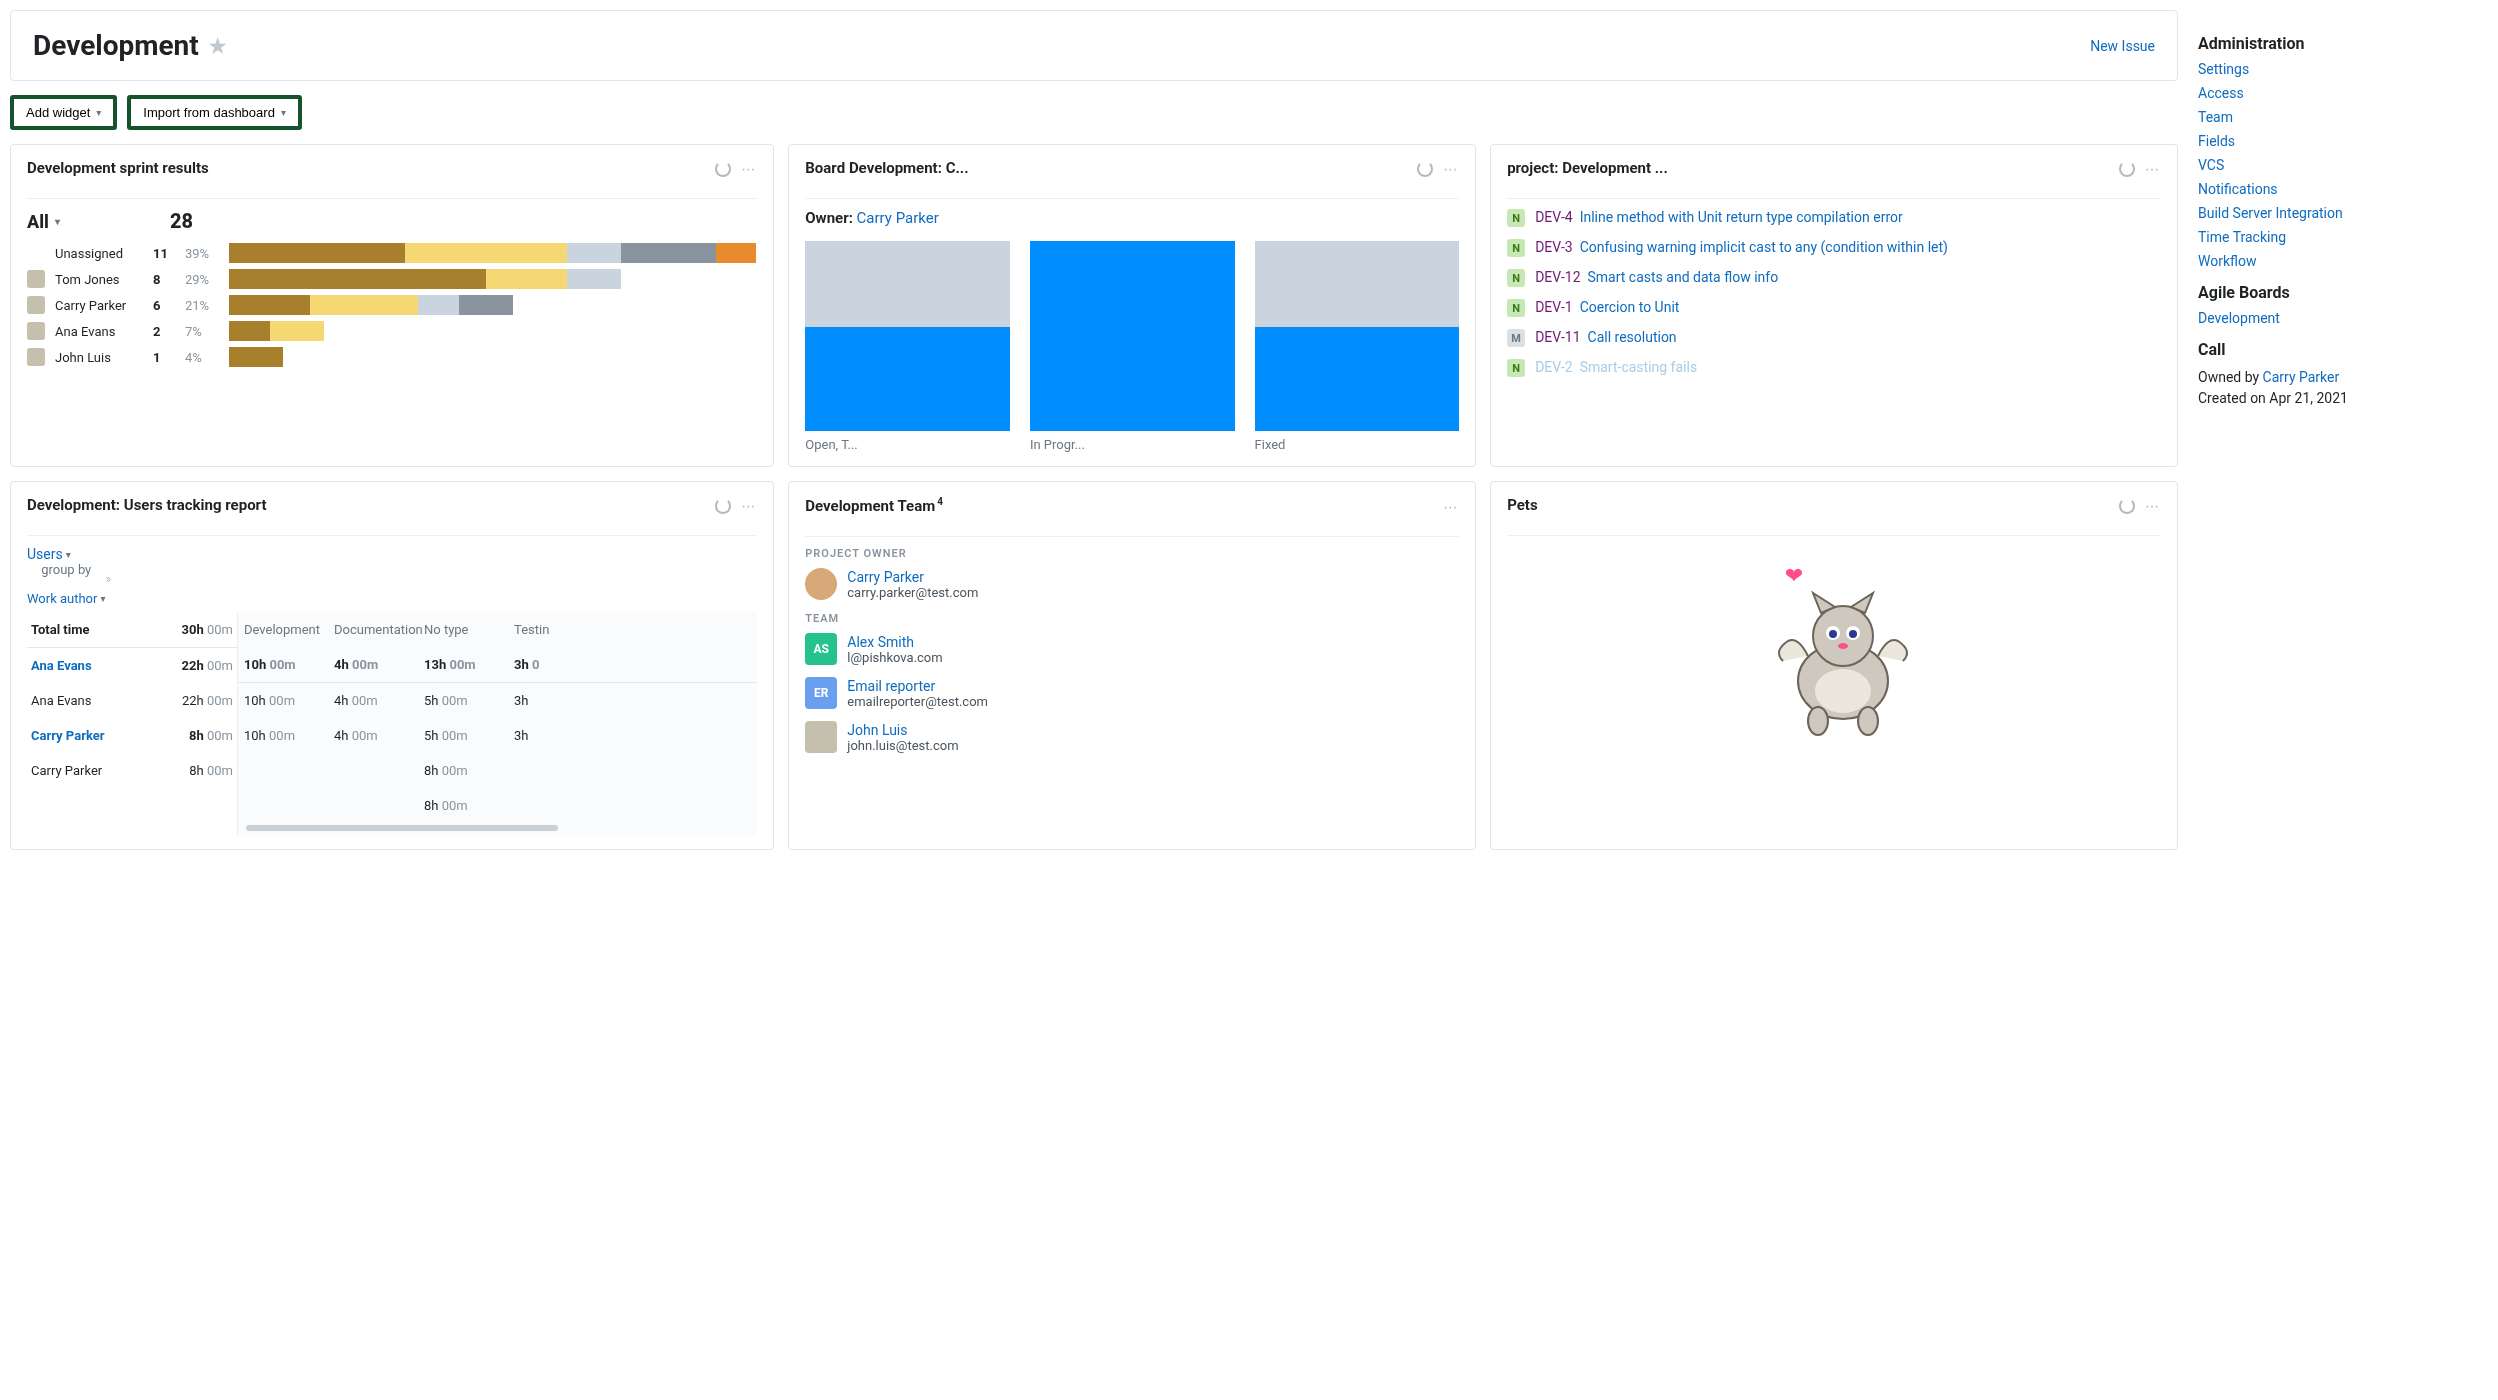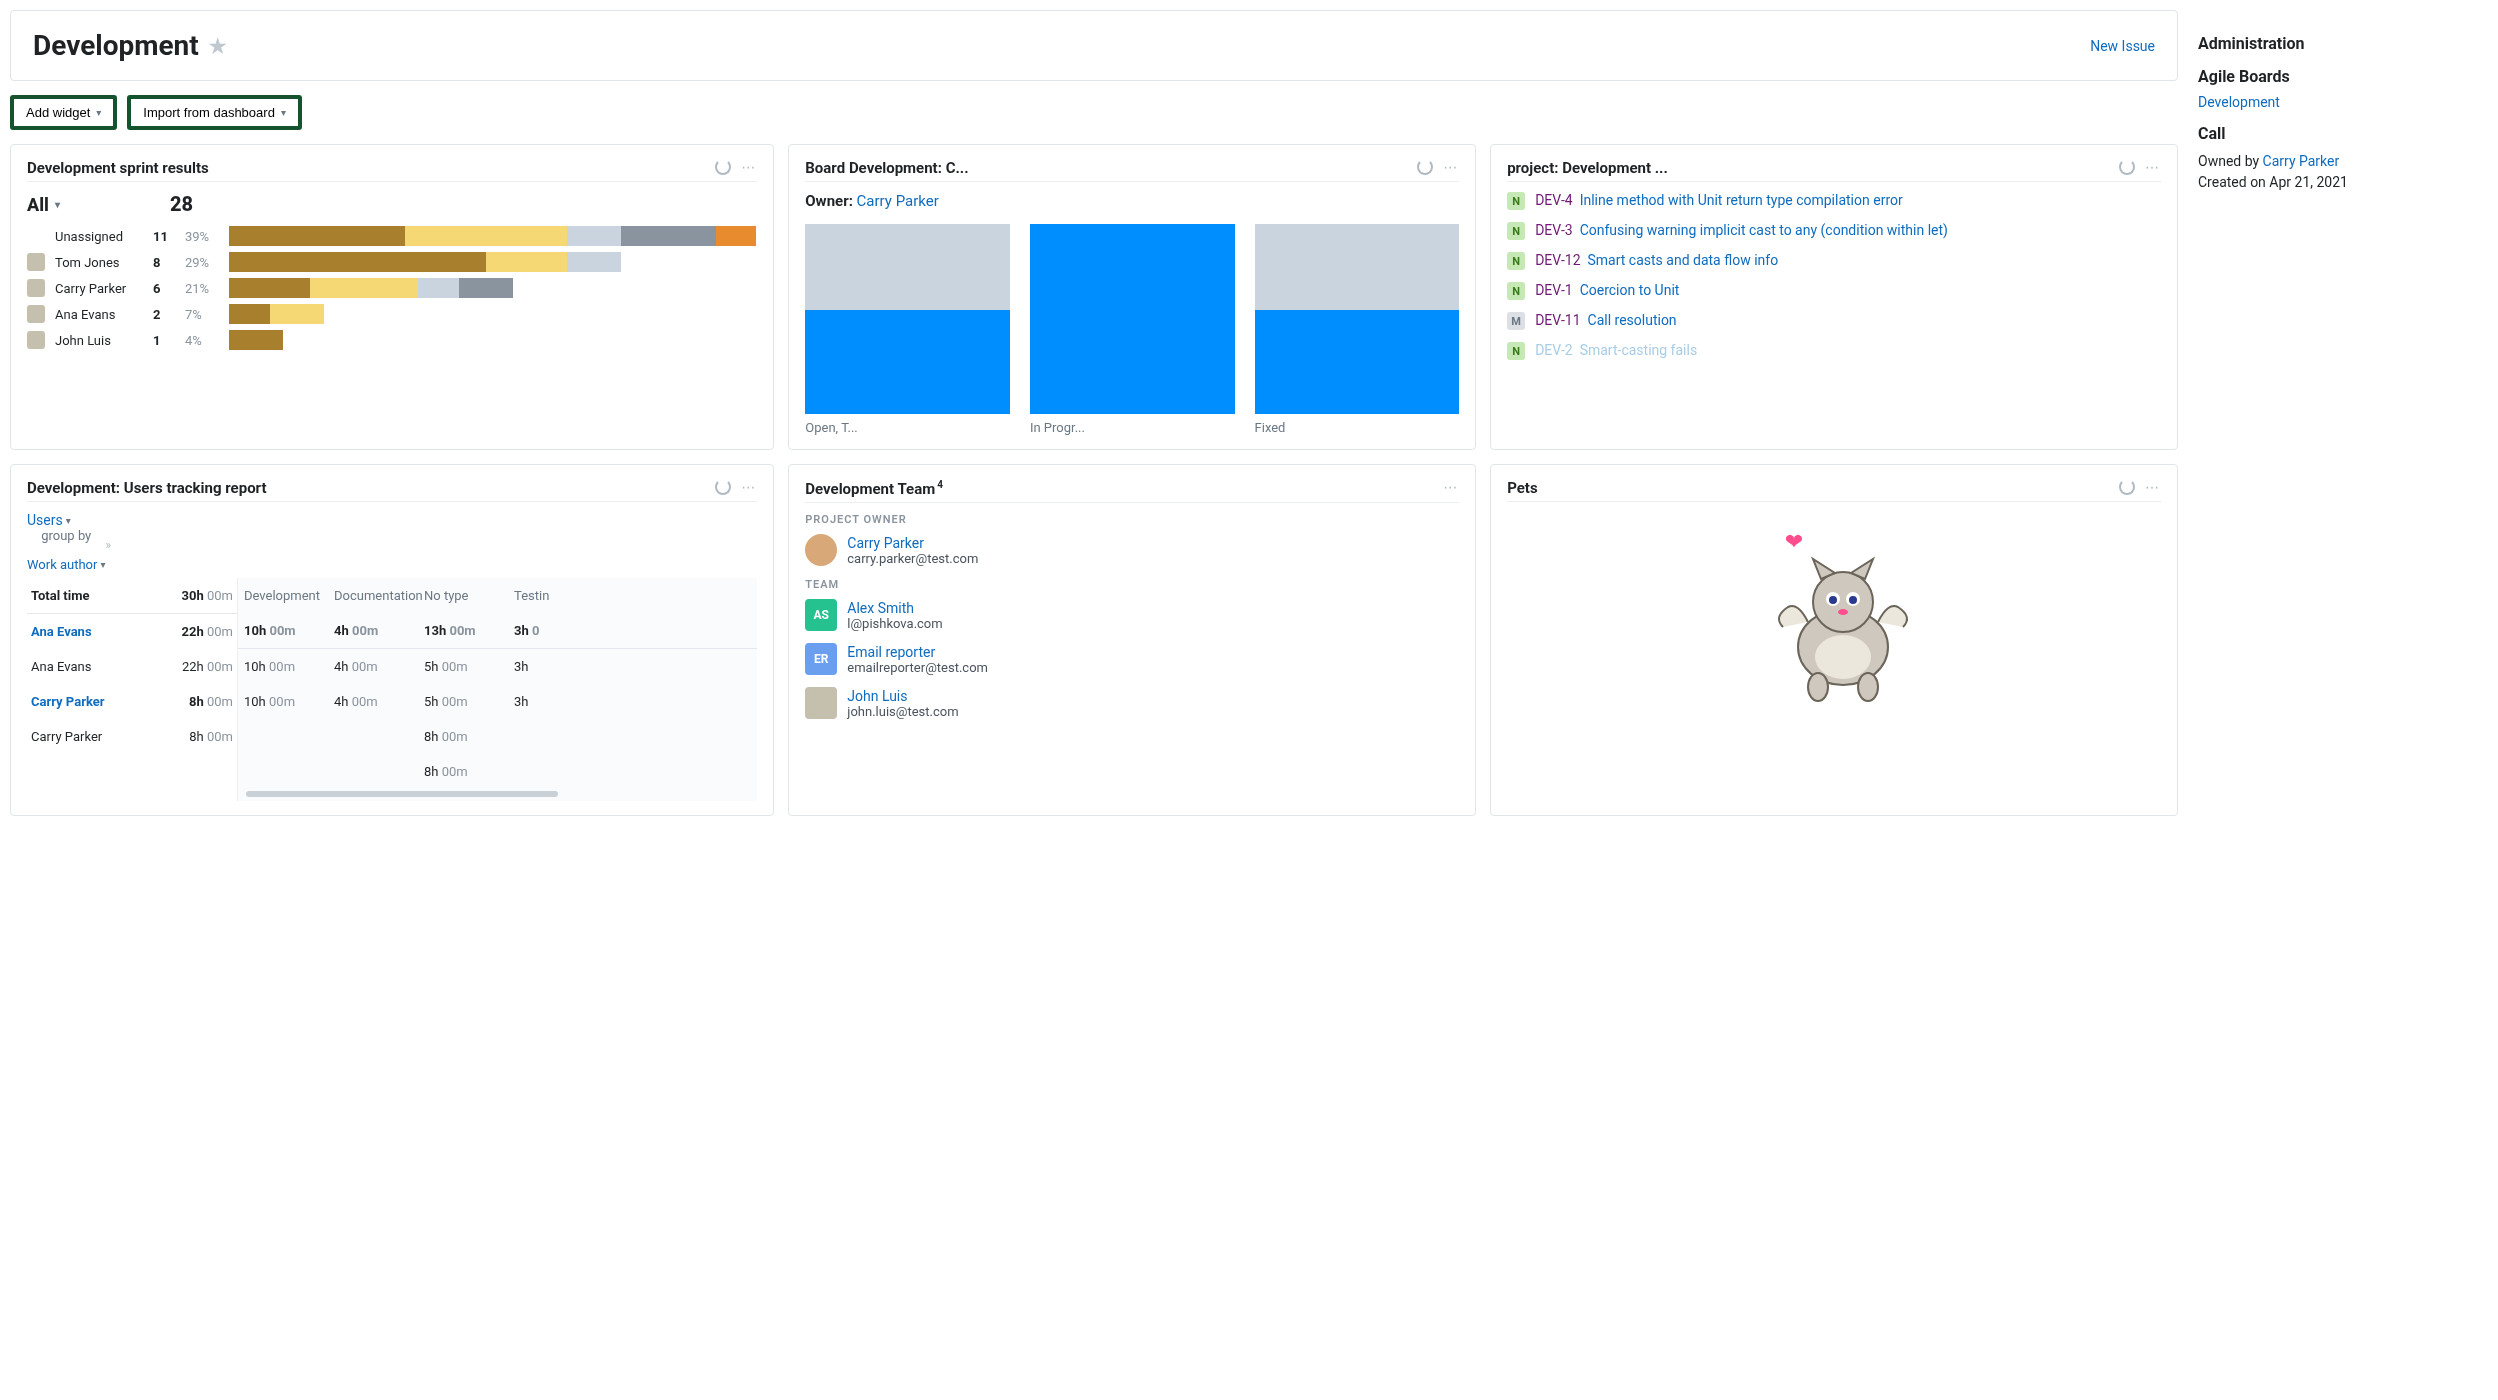--- a/index.html
+++ b/index.html
@@ -9,21 +9,21 @@
 .main { flex: 1; min-width: 0; }
 .side { width: 290px; flex-shrink: 0; padding-top: 10px; }
 .header-card { border: 1px solid #dfe5eb; border-radius: 4px; padding: 18px 22px; display: flex; align-items: center; justify-content: space-between; margin-bottom: 14px; }
 .header-title { font-size: 28px; font-weight: 700; display: flex; align-items: center; gap: 10px; }
 .star-icon { color: #c0c8d0; font-size: 20px; }
 .toolbar { display: flex; gap: 10px; margin-bottom: 14px; }
 .btn { border: 4px solid #14532d; background: #fff; border-radius: 3px; padding: 6px 12px; font-size: 13px; display: inline-flex; align-items: center; gap: 6px; cursor: pointer; }
 .chev { font-size: 10px; color: #6b7884; }
 .grid { display: grid; grid-template-columns: 1fr 0.9fr 0.9fr; gap: 14px; }
 .widget { border: 1px solid #dfe5eb; border-radius: 4px; padding: 14px 16px; min-width: 0; overflow: hidden; position: relative; }
-.widget-head { display: flex; align-items: flex-start; justify-content: space-between; border-bottom: 1px solid #eceff2; padding-bottom: 4px; margin-bottom: 10px; }
+.widget-head { display: flex; align-items: flex-end; justify-content: space-between; border-bottom: 1px solid #eceff2; padding-bottom: 21px; margin-bottom: 10px; }
 .widget-title { font-weight: 700; font-size: 15px; white-space: nowrap; overflow: hidden; text-overflow: ellipsis; }
 .wactions { display: flex; gap: 10px; color: #b0bac3; align-items: center; }
 .refresh-icon { width: 16px; height: 16px; border: 2px solid #b0bac3; border-top-color: transparent; border-radius: 50%; position: relative; cursor: pointer; }
 .dots { letter-spacing: 2px; cursor: pointer; }
 
 .sprint-top { display: flex; gap: 110px; align-items: baseline; margin-bottom: 10px; }
 .sprint-all { font-weight: 800; font-size: 18px; display: flex; align-items: center; gap: 6px; }
 .sprint-total { font-weight: 800; font-size: 20px; }
 .sr-row { display: flex; align-items: center; gap: 10px; margin-bottom: 6px; font-size: 13px; }
 .avatar { width: 18px; height: 18px; border-radius: 3px; background: #c5bfae; flex-shrink: 0; }
@@ -414,20 +414,31 @@
             <ellipse cx="55" cy="140" rx="10" ry="14" fill="#cfc8bf" stroke="#6b6459" stroke-width="2"></ellipse>
             <ellipse cx="105" cy="140" rx="10" ry="14" fill="#cfc8bf" stroke="#6b6459" stroke-width="2"></ellipse>
           </svg>
         </div>
       </div>
     </div>
   </div>
 
   <div class="side">
     <h3>Administration</h3>
+    <div class="side-links" id="side-links">
+        <a href="#">Settings</a>
+        <a href="#">Access</a>
+        <a href="#">Team</a>
+        <a href="#">Fields</a>
+        <a href="#">VCS</a>
+        <a href="#">Notifications</a>
+        <a href="#">Build Server Integration</a>
+        <a href="#">Time Tracking</a>
+        <a href="#">Workflow</a>
+      </div>
     <h3>Agile Boards</h3>
     <div class="side-links">
         <a href="#">Development</a>
       </div>
     <h3>Call</h3>
     <div class="about-text">
       <div><span>Owned by </span><a href="#">Carry Parker</a></div>
       <div>Created on Apr 21, 2021</div>
     </div>
   </div>

